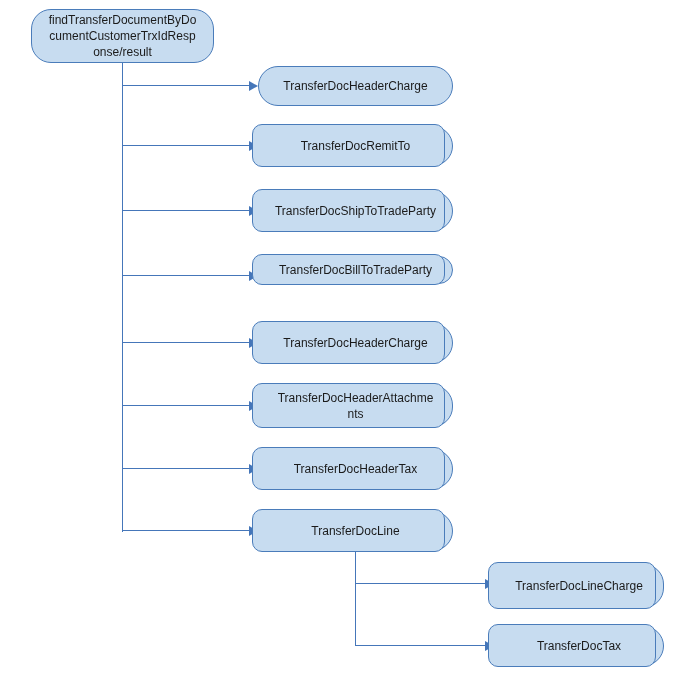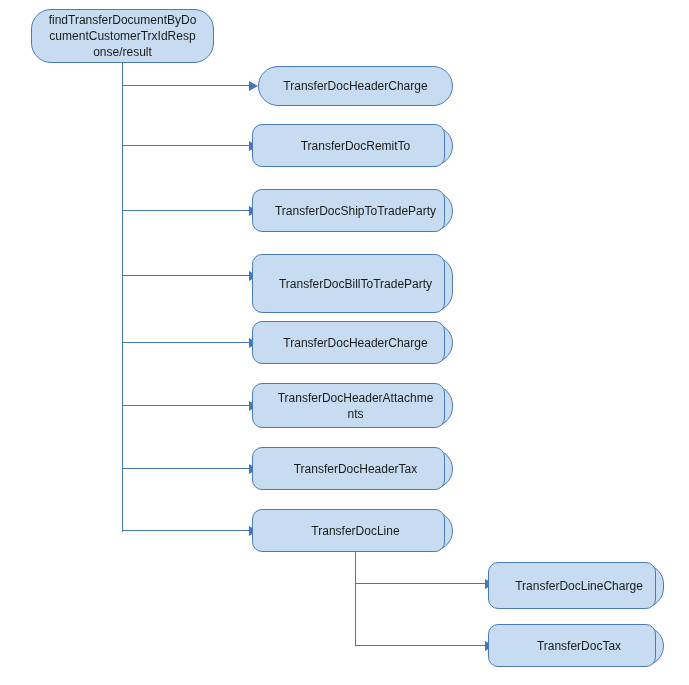--- a/index.html
+++ b/index.html
@@ -53,21 +53,21 @@
     border-top:5px solid transparent;
     border-bottom:5px solid transparent;
     border-left:9px solid var(--conn);
     z-index:1;
   }
   
   #root-node{left:31px;top:9px;width:183px;height:54px;}
   #n0{left:258px;top:66px;width:195px;height:40px;}
   #n1{left:258px;top:126px;width:195px;height:40px;}
   #n2{left:258px;top:191px;width:195px;height:40px;}
-  #n3{left:258px;top:256px;width:195px;height:56px;}
+  #n3{left:258px;top:256px;width:195px;height:28px;}
   #n4{left:258px;top:323px;width:195px;height:40px;text-align:right;}
   #n5{left:258px;top:385px;width:195px;height:42px;}
   #n6{left:258px;top:449px;width:195px;height:40px;}
   #n7{left:258px;top:511px;width:195px;height:40px;}
   #n8{left:494px;top:564px;width:170px;height:44px;}
   #n9{left:494px;top:626px;width:170px;height:40px;}
   #trunk{left:122px;top:63px;height:469px;}
   #subtrunk{left:355px;top:551px;height:95px;}
   .b0{top:85px;}  .b1{top:145px;} .b2{top:210px;} .b3{top:275px;}
   .b4{top:342px;} .b5{top:405px;} .b6{top:468px;} .b7{top:530px;}

